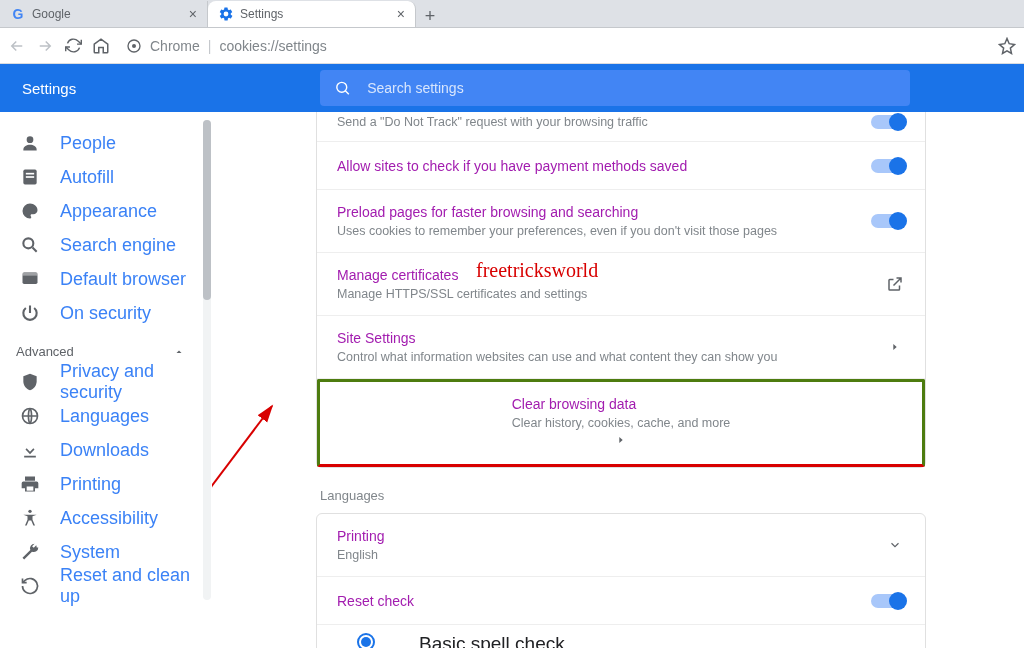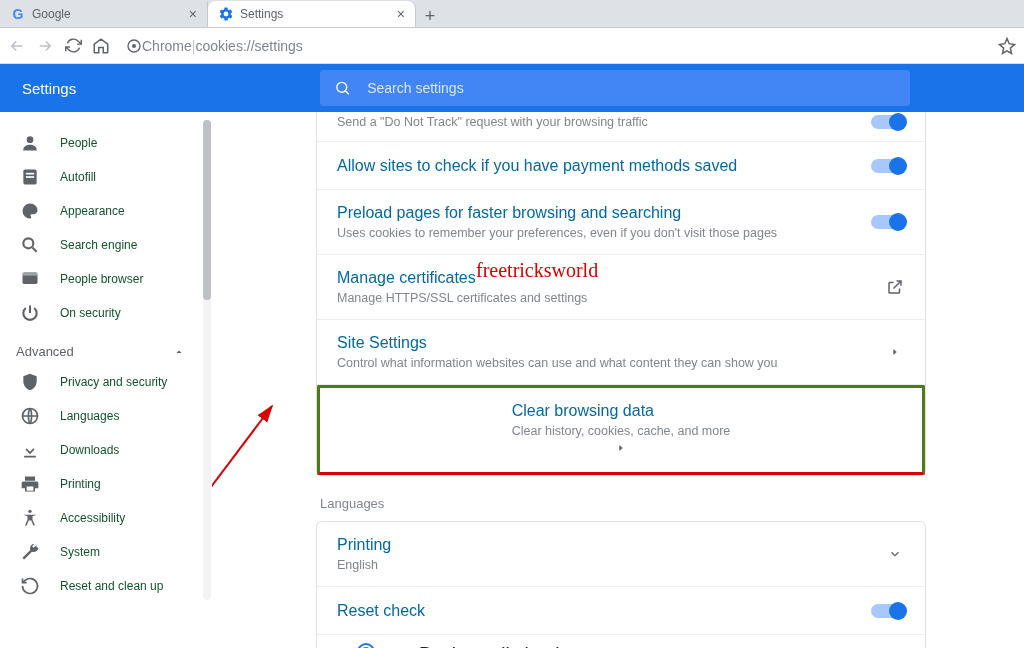--- a/index.html
+++ b/index.html
@@ -10,46 +10,46 @@
 .tab { height: 26px; width: 208px; display: flex; align-items: center; padding: 0 10px; gap: 6px; font-size: 12px; color: #5f6368; border-right: 1px solid #c5c8cc; position: relative; }
 .tab.active { background: #fff; border-top-left-radius: 8px; border-top-right-radius: 8px; }
 .tab .favicon { width: 16px; height: 16px; display: flex; align-items: center; justify-content: center; }
 .tab .close { margin-left: auto; font-size: 14px; color: #5f6368; }
 .new-tab { width: 28px; display: flex; align-items: center; justify-content: center; font-size: 18px; color: #5f6368; }
 
 
 .omnibox-row { height: 36px; background: #fff; display: flex; align-items: center; padding: 0 8px; gap: 10px; border-bottom: 1px solid #dadce0; }
 .nav-icon { width: 18px; height: 18px; display: flex; align-items: center; justify-content: center; color: #5f6368; }
 .nav-icon.disabled { color: #bdc1c6; }
-.omnibox { flex: 0 0 auto; display: flex; align-items: center; font-size: 14px; color: #80868b; margin-left: 6px; justify-content: flex-end; }
+.omnibox { flex: 0 0 auto; display: flex; align-items: center; gap: 8px; font-size: 14px; color: #80868b; margin-left: 6px; justify-content: flex-end; }
 .omnibox .sep { color: #c5c8cc; }
 .star { margin-left: auto; }
 
 
 .blue-header { height: 48px; background: #1a73e8; display: flex; align-items: center; padding-left: 22px; }
 .settings-title { color: #fff; font-size: 15px; font-weight: 500; }
 .search-box { margin-left: 244px; width: 590px; height: 36px; background: #4285f4; border-radius: 4px; display: flex; align-items: center; padding: 0 14px; gap: 16px; }
 .search-box input { background: transparent; border: none; outline: none; color: #fff; font-size: 14px; width: 100%; }
 .search-box input::placeholder { color: #e8f0fe; opacity: 0.9; }
 
 
 .main { display: flex; height: calc(648px - 28px - 36px - 48px); position: relative; }
 .sidebar { width: 212px; padding-top: 14px; border-right: 1px solid transparent; position: relative; }
 .sidebar-scroll { position: absolute; right: 0; top: 8px; width: 8px; height: 480px; background: #f1f3f4; border-radius: 4px; }
 .sidebar-thumb { width: 8px; height: 180px; background: #bdc1c6; border-radius: 4px; }
-.side-item { display: flex; align-items: center; height: 34px; padding-left: 20px; gap: 20px; color: #14532d; font-size: 12px; cursor: pointer; }
+.side-item { display: flex; align-items: center; height: 34px; padding-left: 20px; gap: 20px; color: #3b82f6; font-size: 18px; cursor: pointer; }
 .side-item .side-icon { width: 20px; height: 20px; display: flex; align-items: center; justify-content: center; }
 .section-header { display: flex; align-items: center; justify-content: space-between; padding: 14px 26px 6px 16px; color: #5f6368; font-size: 13px; }
 
 .content { flex: 1; overflow: hidden; padding-left: 104px; padding-top: 0; padding-right: 98px; position: relative; }
 .card { background: #fff; border: 1px solid #e0e0e0; border-radius: 6px; margin-bottom: 20px; }
 .row { display: flex; align-items: center; justify-content: space-between; padding: 14px 20px; border-bottom: 1px solid #eee; min-height: 48px; }
 .row:last-child { border-bottom: none; }
 .row .text { display: flex; flex-direction: column; gap: 4px; }
-.row .title { font-size: 16px; color: #0369a1; }
+.row .title { font-size: 14px; color: #a21caf; }
 .row .desc { font-size: 12.5px; color: #80868b; }
 .row.cutoff { padding-top: 0; padding-bottom: 10px; min-height: 30px; }
 .row.cutoff .title { color: #80868b; font-size: 12.5px; }
 
 .highlight-box { border: 3px solid #4d7c0f; border-radius: 2px; flex-direction: column; }
 
 .toggle { width: 34px; height: 14px; border-radius: 10px; position: relative; }
 .toggle.on { background: #a8c7fa; }
 .toggle .knob { width: 18px; height: 18px; background: #1a73e8; border-radius: 50%; position: absolute; top: -2px; right: -2px; }
 
@@ -186,21 +186,21 @@
         </span>
       <span>Search engine</span>
     </div>
     <div class="side-item">
       <span class="side-icon">
           <svg width="20" height="20" viewBox="0 0 24 24" fill="#5f6368">
             <rect x="3" y="4" width="18" height="14" rx="2"></rect>
             <rect x="3" y="4" width="18" height="4" fill="#fff" opacity="0.4"></rect>
           </svg>
         </span>
-      <span>People browser</span>
+      <span>Default browser</span>
     </div>
     <div class="side-item">
       <span class="side-icon">
           <svg width="20" height="20" viewBox="0 0 24 24" fill="none" stroke="#5f6368" stroke-width="2.5">
             <path d="M12 3v9M7 6a8 8 0 1 0 10 0"></path>
           </svg>
         </span>
       <span>On security</span>
     </div>
 

